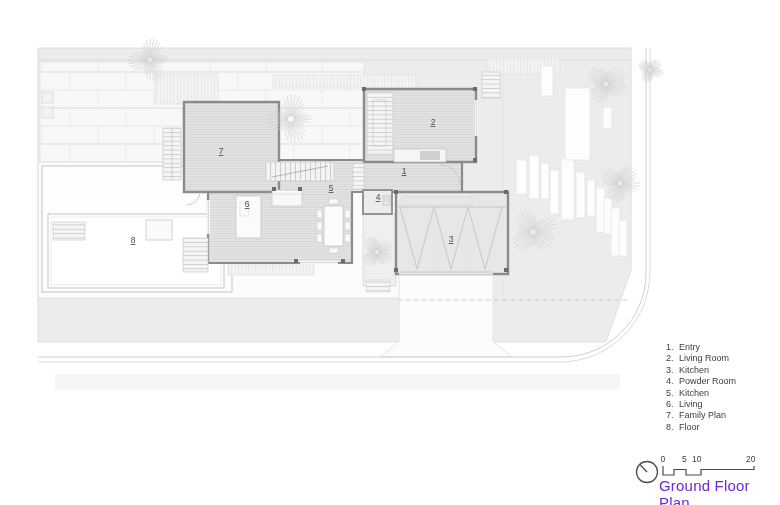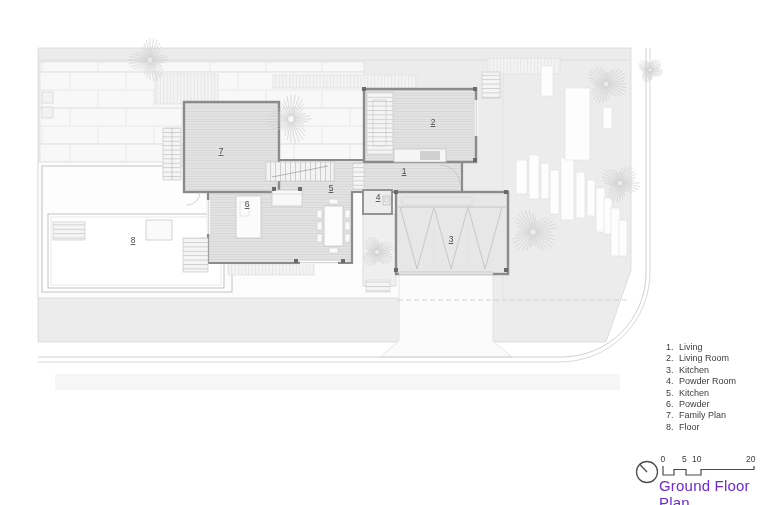--- a/index.html
+++ b/index.html
@@ -473,41 +473,41 @@
     <text class="roomlabel" x="331" y="191" text-decoration="underline">5</text>
     <text class="roomlabel" x="247" y="207" text-decoration="underline">6</text>
     <text class="roomlabel" x="221" y="154" text-decoration="underline">7</text>
     <text class="roomlabel" x="133" y="243" text-decoration="underline">8</text>
   </g>
 </svg>
 
 <div class="legend">
   <div class="lrow">
         <span class="ln">1.</span>
-        <span>Living</span>
+        <span>Entry</span>
       </div>
   <div class="lrow">
         <span class="ln">2.</span>
         <span>Living Room</span>
       </div>
   <div class="lrow">
         <span class="ln">3.</span>
         <span>Kitchen</span>
       </div>
   <div class="lrow">
         <span class="ln">4.</span>
         <span>Powder Room</span>
       </div>
   <div class="lrow">
         <span class="ln">5.</span>
         <span>Kitchen</span>
       </div>
   <div class="lrow">
         <span class="ln">6.</span>
-        <span>Powder</span>
+        <span>Living</span>
       </div>
   <div class="lrow">
         <span class="ln">7.</span>
         <span>Family Plan</span>
       </div>
   <div class="lrow">
         <span class="ln">8.</span>
         <span>Floor</span>
       </div>
 </div>

